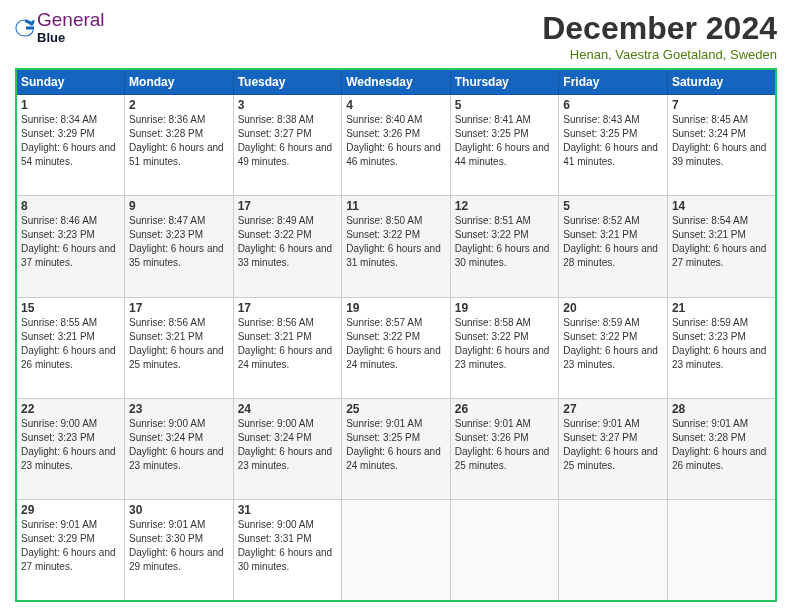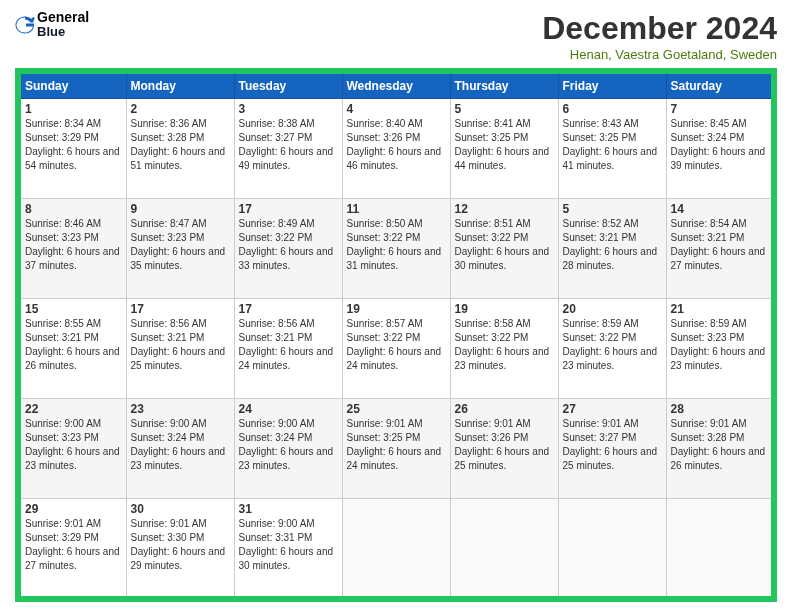--- a/index.html
+++ b/index.html
@@ -22,23 +22,23 @@
       align-items: flex-start;
       justify-content: space-between;
       margin-bottom: 6px;
     }
     .logo {
       display: flex;
       align-items: center;
       gap: 2px;
     }
     .logo-text-general {
-      font-size: 14px;
-      font-weight: bold;
-      color: #000000;
+      font-size: 19px;
+      font-weight: normal;
+      color: #701a75;
     }
     .logo-text-blue {
       font-size: 13px;
       font-weight: bold;
       color: #0f172a;
     }
     .logo-icon {
       width: 20px;
       height: 20px;
     }
@@ -49,21 +49,21 @@
       font-size: 32px;
       font-weight: bold;
       color: #333;
     }
     .sub-title {
       font-size: 13px;
       color: #4d7c0f;
     }
     .calendar {
       flex: 1;
-      border: 6px solid #22c55e;
+      border: 2px solid #22c55e;
       border-collapse: collapse;
       width: 100%;
       table-layout: fixed;
       padding-left: 32px;
     }
     .calendar thead tr th {
       background-color: #1565c0;
       color: #fff;
       font-size: 12px;
       font-weight: bold;

